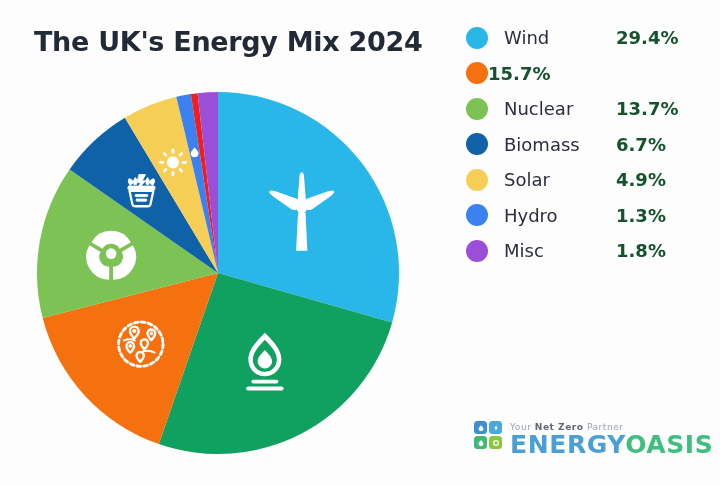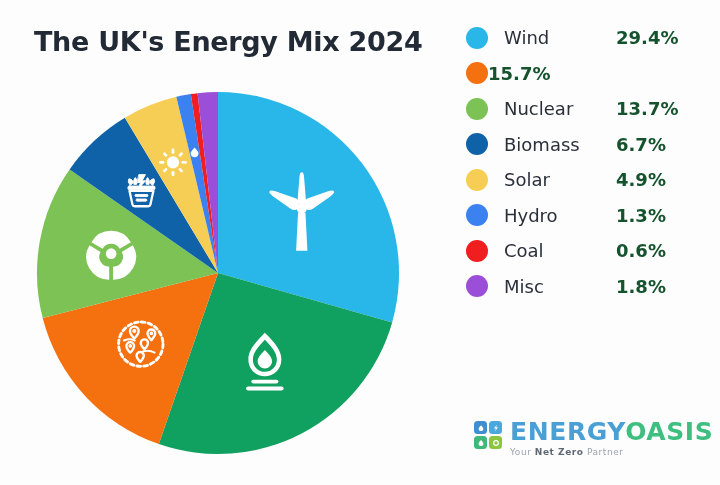--- a/index.html
+++ b/index.html
@@ -247,25 +247,20 @@
         <span class="legend-swatch" style="background: rgb(247, 206, 85);"></span>
         <span class="legend-label">Solar</span>
         <span class="legend-value">4.9%</span>
       </div>
       <div class="legend-row">
         <span class="legend-swatch" style="background: rgb(59, 130, 240);"></span>
         <span class="legend-label">Hydro</span>
         <span class="legend-value">1.3%</span>
       </div>
       <div class="legend-row">
-        <span class="legend-swatch" style="background: rgb(240, 30, 30);"></span>
-        <span class="legend-label">Coal</span>
-        <span class="legend-value">0.6%</span>
-      </div>
-      <div class="legend-row">
         <span class="legend-swatch" style="background: rgb(155, 79, 216);"></span>
         <span class="legend-label">Misc</span>
         <span class="legend-value">1.8%</span>
       </div>
     </div>
 
   <div id="logo">
     <div id="logo-mark">
       <div class="logo-tile" style="background:#3f8fd0">
         <svg width="8" height="8" viewBox="-5 -5 10 10">
@@ -282,18 +277,18 @@
             <path d="M0,-3.6 C2.2,-1.4 3,0 3,1.3 C3,2.8 1.7,3.9 0,3.9 C-1.7,3.9 -3,2.8 -3,1.3 C-3,0 -2.2,-1.4 0,-3.6 Z" fill="#ffffff"></path>
           </svg>
       </div>
       <div class="logo-tile" style="background:#8cc63f">
         <svg width="8" height="8" viewBox="-5 -5 10 10">
             <circle cx="0" cy="0" r="2.9" fill="none" stroke="#ffffff" stroke-width="1.5"></circle>
           </svg>
       </div>
     </div>
     <div id="logo-text">
+      <div id="logo-tagline"><span>Your </span><b>Net Zero</b><span> Partner</span></div>
       <div id="logo-wordmark"><span id="logo-energy">ENERGY</span><span id="logo-oasis">OASIS</span></div>
-      <div id="logo-tagline"><span>Your </span><b>Net Zero</b><span> Partner</span></div>
     </div>
   </div>
 
 </div>
 
 </body></html>

